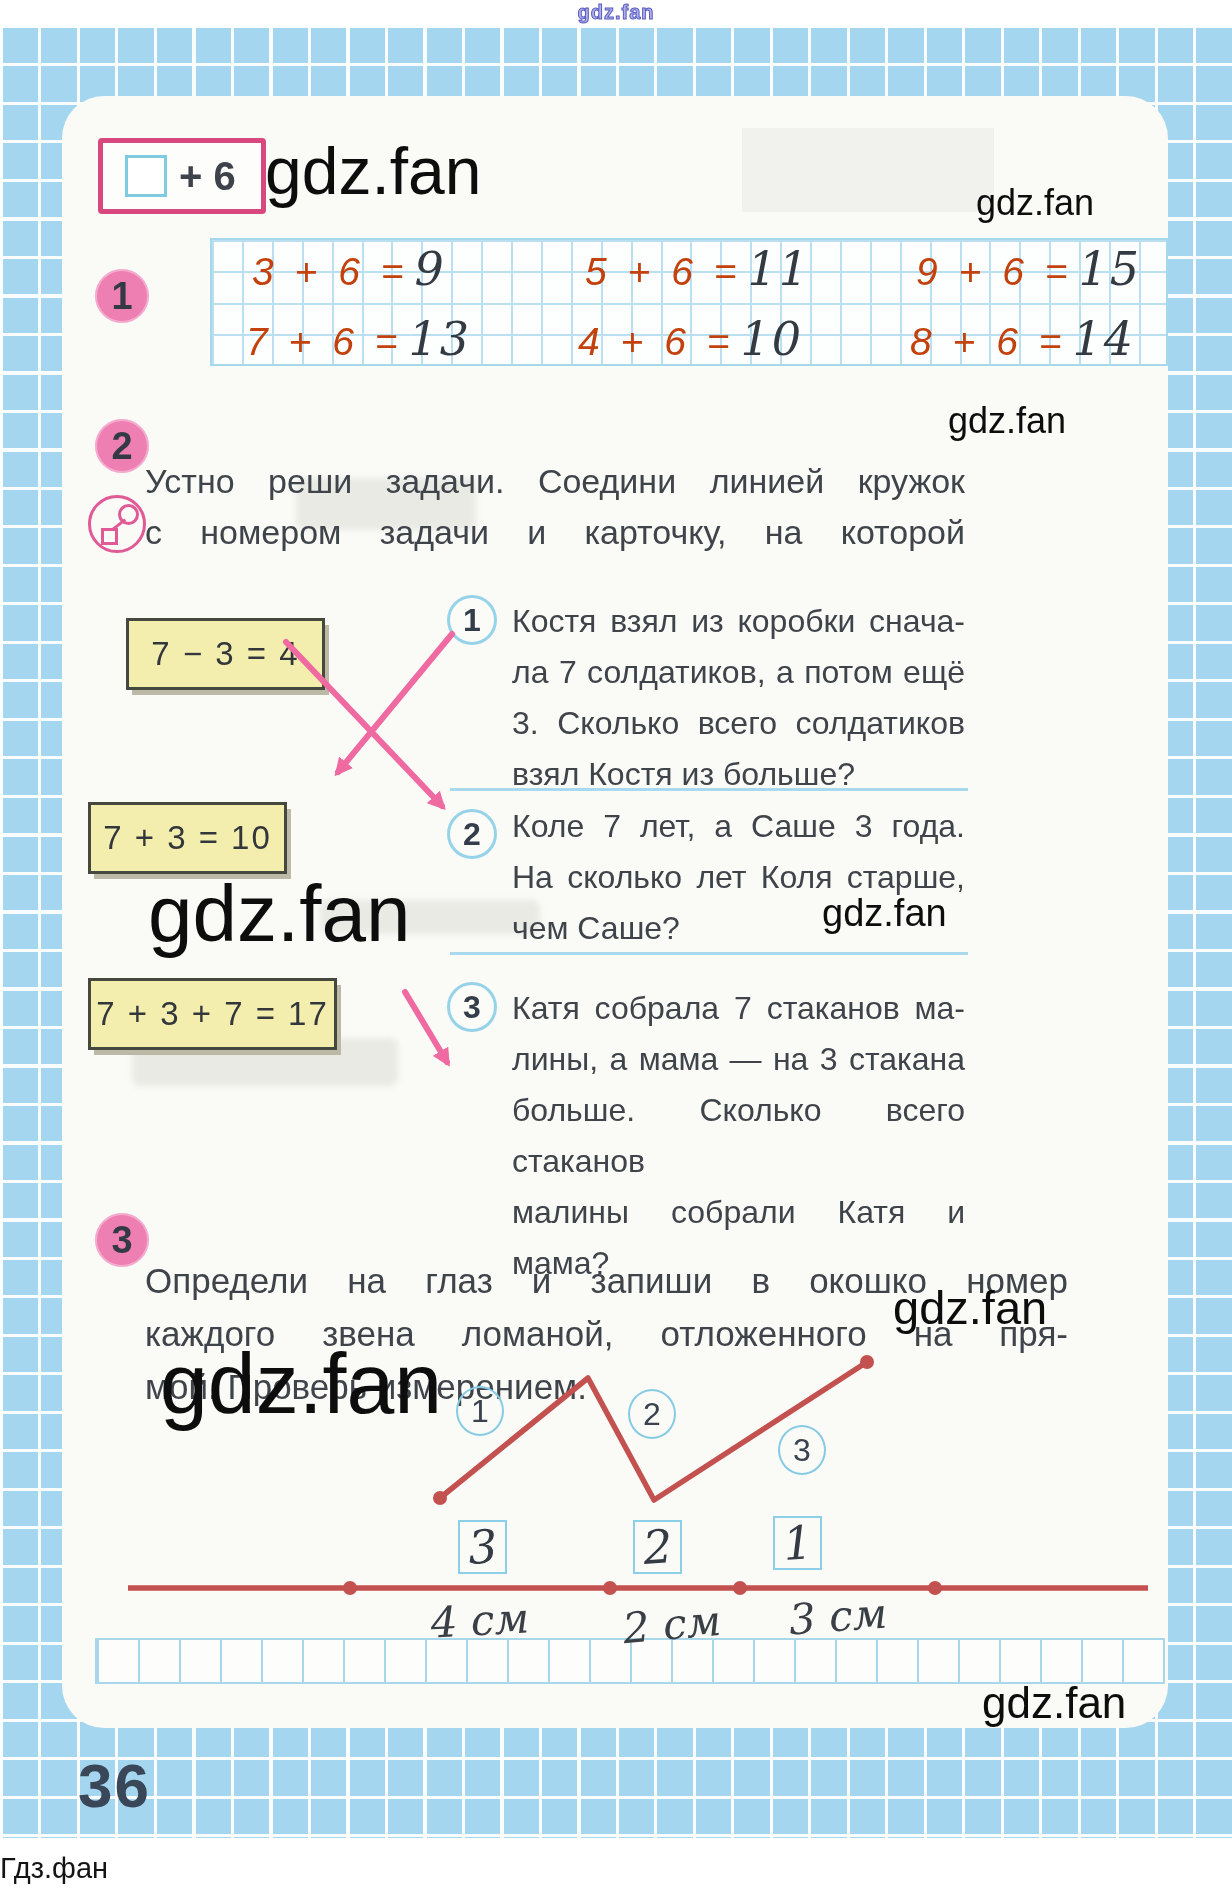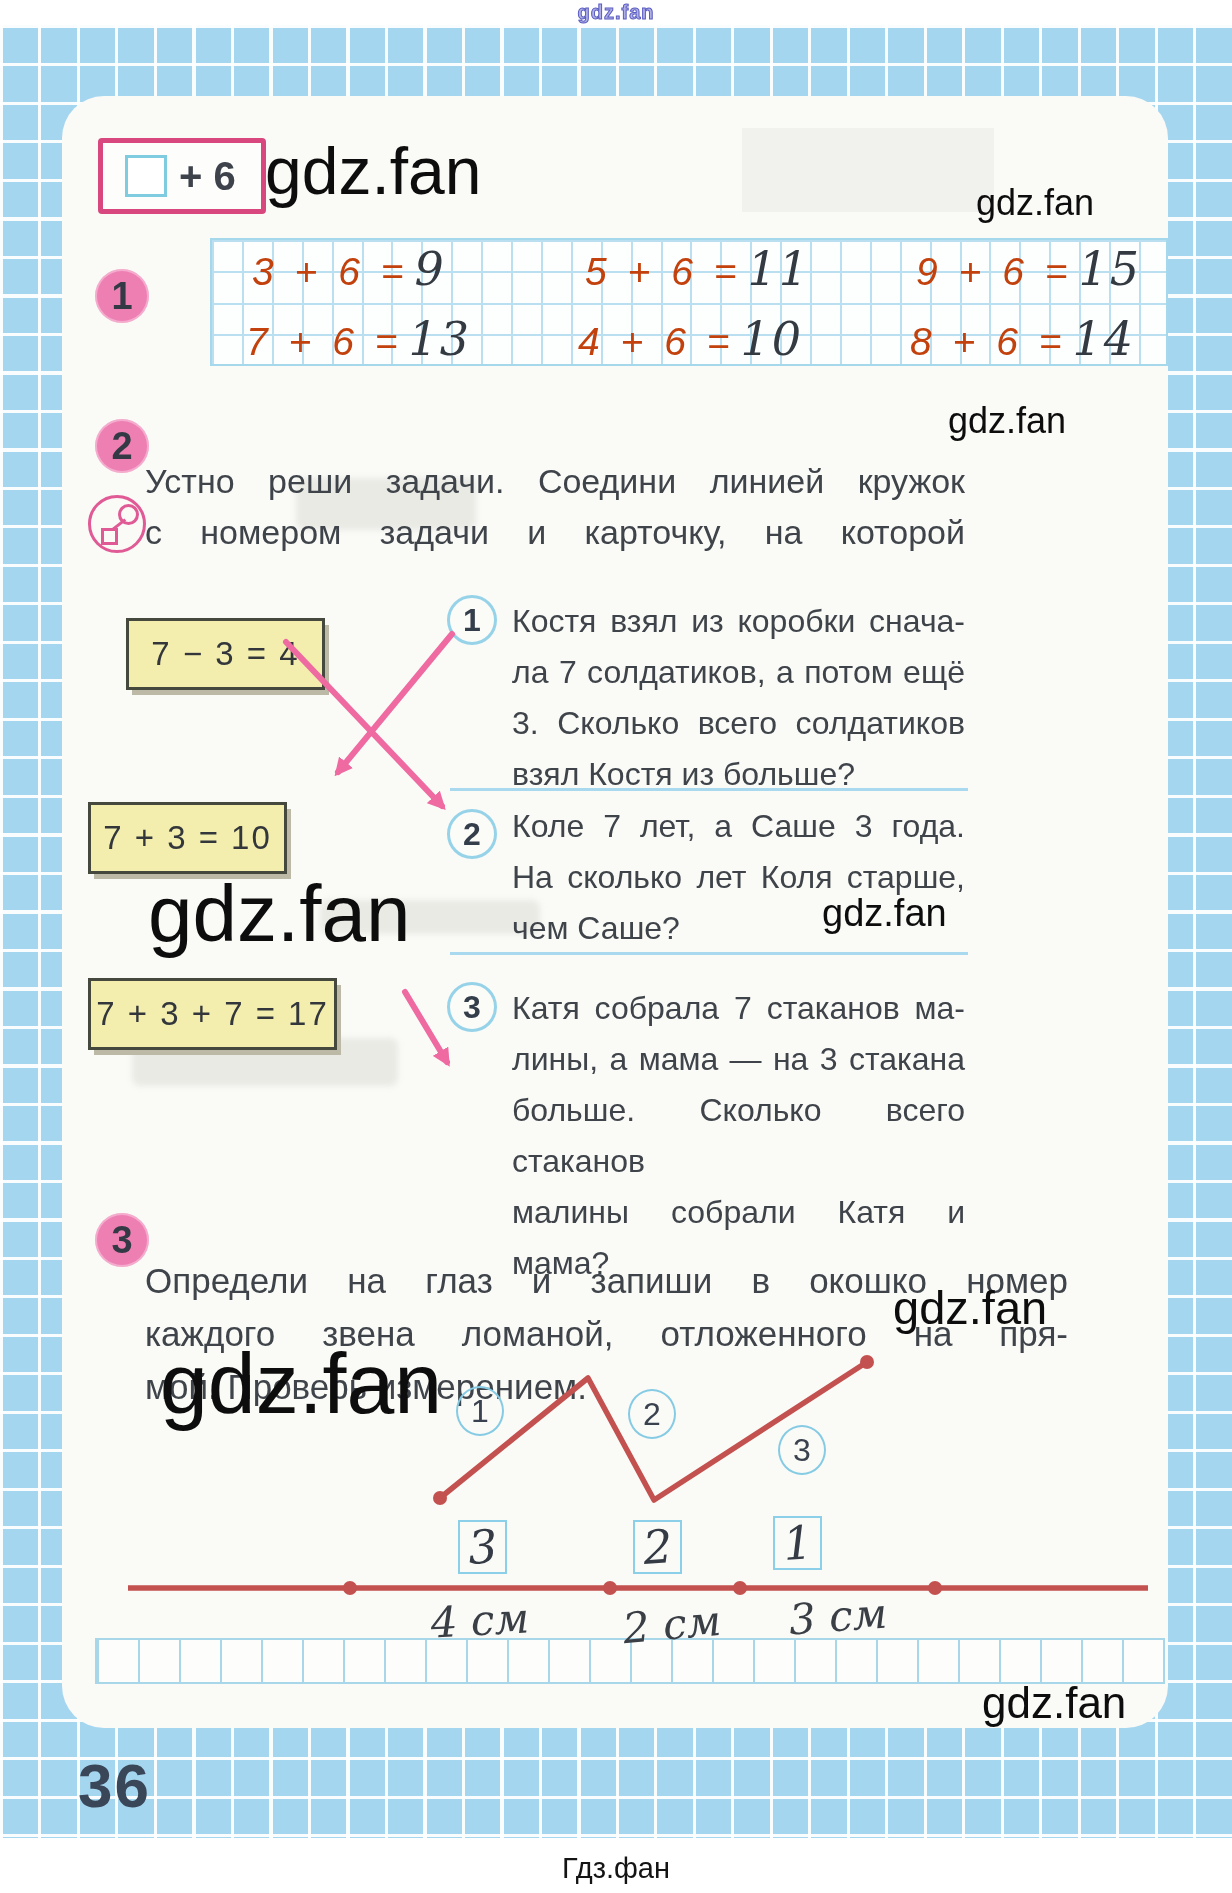--- a/index.html
+++ b/index.html
@@ -12,21 +12,21 @@
   .wm-outline{font-size:20px;font-weight:bold;letter-spacing:1px;color:rgba(110,110,210,.55);
               -webkit-text-stroke:1px #5a5cc0;}
   .checker{position:absolute;left:0;top:25px;width:1232px;height:1816px;z-index:1;
     background-color:#a5d6f0;
     background-image:
       repeating-linear-gradient(to right, rgba(255,255,255,.95) 0 3px, transparent 3px 38.5px),
       repeating-linear-gradient(to bottom, rgba(255,255,255,.95) 0 3px, transparent 3px 38.5px);}
   .panel{position:absolute;left:62px;top:96px;width:1106px;height:1632px;background:#fafaf7;
          border-radius:42px;z-index:2;}
   .footer-strip{position:absolute;left:0;top:1838px;width:1232px;height:55px;background:#fff;z-index:60;}
-  .footer-text{position:absolute;left:0;top:14px;width:1232px;text-align:center;font-size:29px;
+  .footer-text{position:absolute;left:0;top:14px;width:1232px;font-size:29px;
                color:#141414;font-weight:500;}
   .page-num{position:absolute;left:78px;top:1750px;font-size:62px;font-weight:bold;color:#3a4759;
             letter-spacing:2px;z-index:10;}
 
   
   .ghost{position:absolute;z-index:5;}
   .ghost-rect{left:742px;top:128px;width:252px;height:84px;background:#f1f1ee;}
   .smudge{background:rgba(168,168,156,.20);filter:blur(3px);border-radius:8px;}
   .smudge1{left:296px;top:478px;width:180px;height:52px;}
   .smudge2{left:132px;top:1038px;width:266px;height:48px;}

